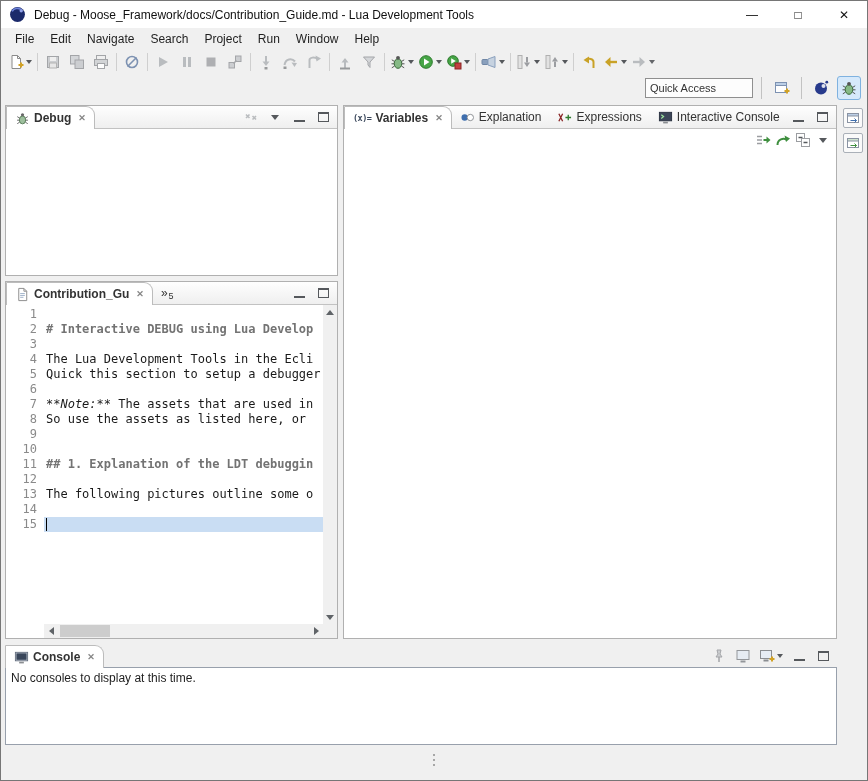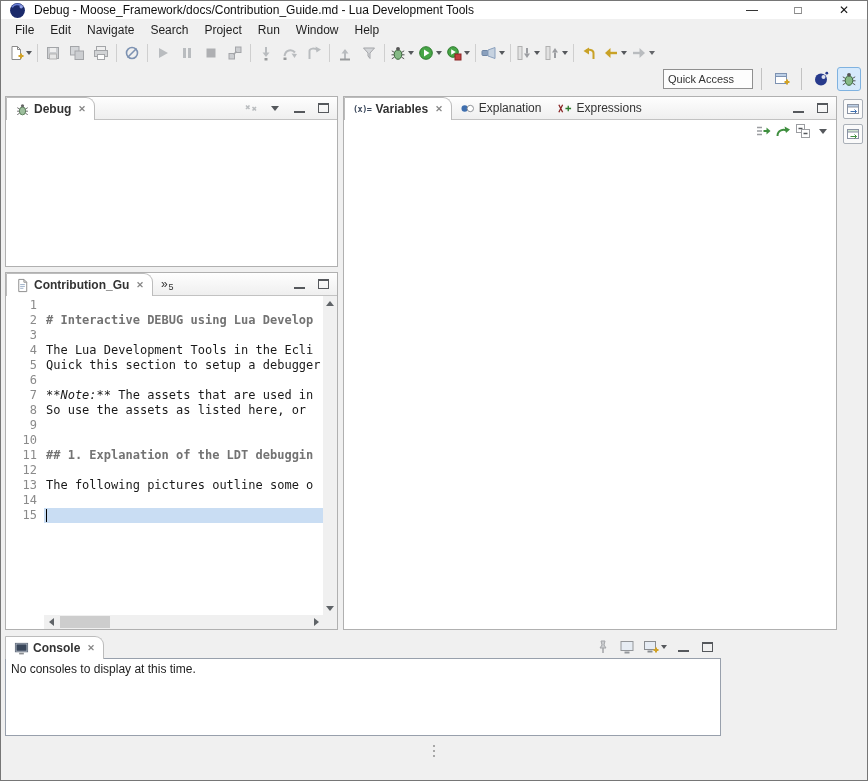--- a/index.html
+++ b/index.html
@@ -1,52 +1,52 @@
 <!DOCTYPE html>
 <html><head>
 <meta charset="utf-8">
 <style>
   *{margin:0;padding:0;box-sizing:border-box;}
   html,body{width:868px;height:781px;overflow:hidden;}
   body{font-family:"Liberation Sans",sans-serif;font-size:12px;color:#1e1e1e;background:#f0f0f0;}
   .window{position:absolute;inset:0;border:1px solid #767676;background:#f0f0f0;display:flex;flex-direction:column;}
 
   
-  .titlebar{height:18px;background:#ffffff;display:flex;align-items:center;padding-left:8px;flex:0 0 auto;text-align:center;}
+  .titlebar{height:27px;background:#ffffff;display:flex;align-items:center;padding-left:8px;flex:0 0 auto;text-align:center;}
   .app-icon{width:17px;height:17px;display:inline-flex;}
   .title-text{margin-left:8px;font-size:12px;color:#101010;white-space:nowrap;}
   .win-controls{margin-left:auto;display:flex;height:100%;}
   .win-btn{width:46px;height:100%;display:flex;align-items:center;justify-content:center;font-size:12px;color:#111;}
 
   
   .menubar{height:21px;background:#f0f0f0;display:flex;align-items:center;padding-left:6px;flex:0 0 auto;}
   .menu-item{padding:2px 8px;white-space:nowrap;}
 
   
   .toolbar-main{height:25px;background:#f0f0f0;display:flex;align-items:center;padding-left:5px;flex:0 0 auto;}
   .tbtn{height:22px;min-width:24px;display:flex;align-items:center;justify-content:center;padding:0 2px;border-radius:2px;}
   .tbtn .icon,.aicon{display:inline-flex;}
   .drop-arrow{width:0;height:0;border-left:3px solid transparent;border-right:3px solid transparent;border-top:4px solid #55585c;display:inline-block;margin-left:2px;}
   .tsep{width:1px;height:18px;background:#cfcfcf;margin:0 3px;display:inline-block;}
   .tsep.tall{height:22px;background:#c2c2c2;}
   .toolbar-secondary{height:28px;background:#f0f0f0;position:relative;flex:0 0 auto;}
   .right-cluster{position:absolute;right:6px;top:0;height:100%;display:flex;align-items:center;gap:5px;}
-  .quick-access{width:90px;height:20px;border:1px solid #8f8f8f;background:#fdfdfd;font-size:11px;padding:0 4px;color:#333;font-family:"Liberation Sans",sans-serif;}
+  .quick-access{width:108px;height:20px;border:1px solid #8f8f8f;background:#fdfdfd;font-size:11px;padding:0 4px;color:#333;font-family:"Liberation Sans",sans-serif;}
   .quick-access::placeholder{color:#333;opacity:1;}
   .persp-area{display:flex;align-items:center;gap:4px;}
   .persp-btn{width:24px;height:24px;display:flex;align-items:center;justify-content:center;border:1px solid transparent;border-radius:3px;}
   .persp-btn.active{background:#d6e9fb;border-color:#7fb2e0;}
 
   
   .workbench{position:relative;flex:1;background:#f0f0f0;}
   .panel{position:absolute;background:#ffffff;border:1px solid #b0b0b0;display:flex;flex-direction:column;}
   .panel-debug{left:4px;top:3px;width:333px;height:171px;}
   .panel-editor{left:4px;top:179px;width:333px;height:358px;}
   .panel-vars{left:342px;top:3px;width:494px;height:534px;}
-  .panel-console{left:4px;top:543px;width:716px;height:100px;background:transparent;border:none;}
+  .panel-console{left:4px;top:543px;width:832px;height:100px;background:transparent;border:none;}
 
   
   .tabbar{height:23px;display:flex;align-items:stretch;background:linear-gradient(#fefefe,#efefef);border-bottom:1px solid #c2c2c2;flex:0 0 auto;}
   .panel-console .tabbar{background:transparent;border-bottom:none;height:22px;}
   .tabs-wrap{display:flex;align-items:stretch;}
   .tab{display:flex;align-items:center;gap:4px;padding:0 8px;font-size:12px;color:#333;white-space:nowrap;}
   .tab.selected{background:#fff;border:1px solid #bcbcbc;border-bottom:none;border-radius:1px 9px 0 0;margin-bottom:-1px;position:relative;z-index:2;font-weight:bold;}
   .tab-icon{display:inline-flex;align-items:center;}
   .tab-close{font-size:9px;color:#868686;margin-left:3px;}
   .vartxt{font-size:8.5px;color:#39465a;font-family:"DejaVu Sans Mono",monospace;letter-spacing:-0.5px;}
@@ -524,20 +524,30 @@
             </div>
             <div class="tab">
               <span class="tab-icon">
                 <svg width="15" height="15" viewBox="0 0 16 16">
                   <path d="M2 12l4-8M6 12L2 4" stroke="#8a2525" stroke-width="1.4"></path>
                   <path d="M9 8h6M12 5v6" stroke="#2c7a2c" stroke-width="1.4"></path>
                 </svg>
               </span>
               <span class="tab-label">Expressions</span>
             </div>
+            <div class="tab">
+              <span class="tab-icon">
+                <svg width="15" height="15" viewBox="0 0 16 16">
+                  <rect x="1.5" y="2.5" width="13" height="9" fill="#3c4658" stroke="#2a3140"></rect>
+                  <path d="M3.5 5l2.5 2-2.5 2" fill="none" stroke="#9fe89f" stroke-width="1.2"></path>
+                  <rect x="5.5" y="12.5" width="5" height="1.8" fill="#8a8d91"></rect>
+                </svg>
+              </span>
+              <span class="tab-label">Interactive Console</span>
+            </div>
           </div>
         <div class="tab-actions">
             <div class="abtn">
               <span class="wmin"></span>
             </div>
             <div class="abtn">
               <span class="wmax"></span>
             </div>
           </div>
       </div>

